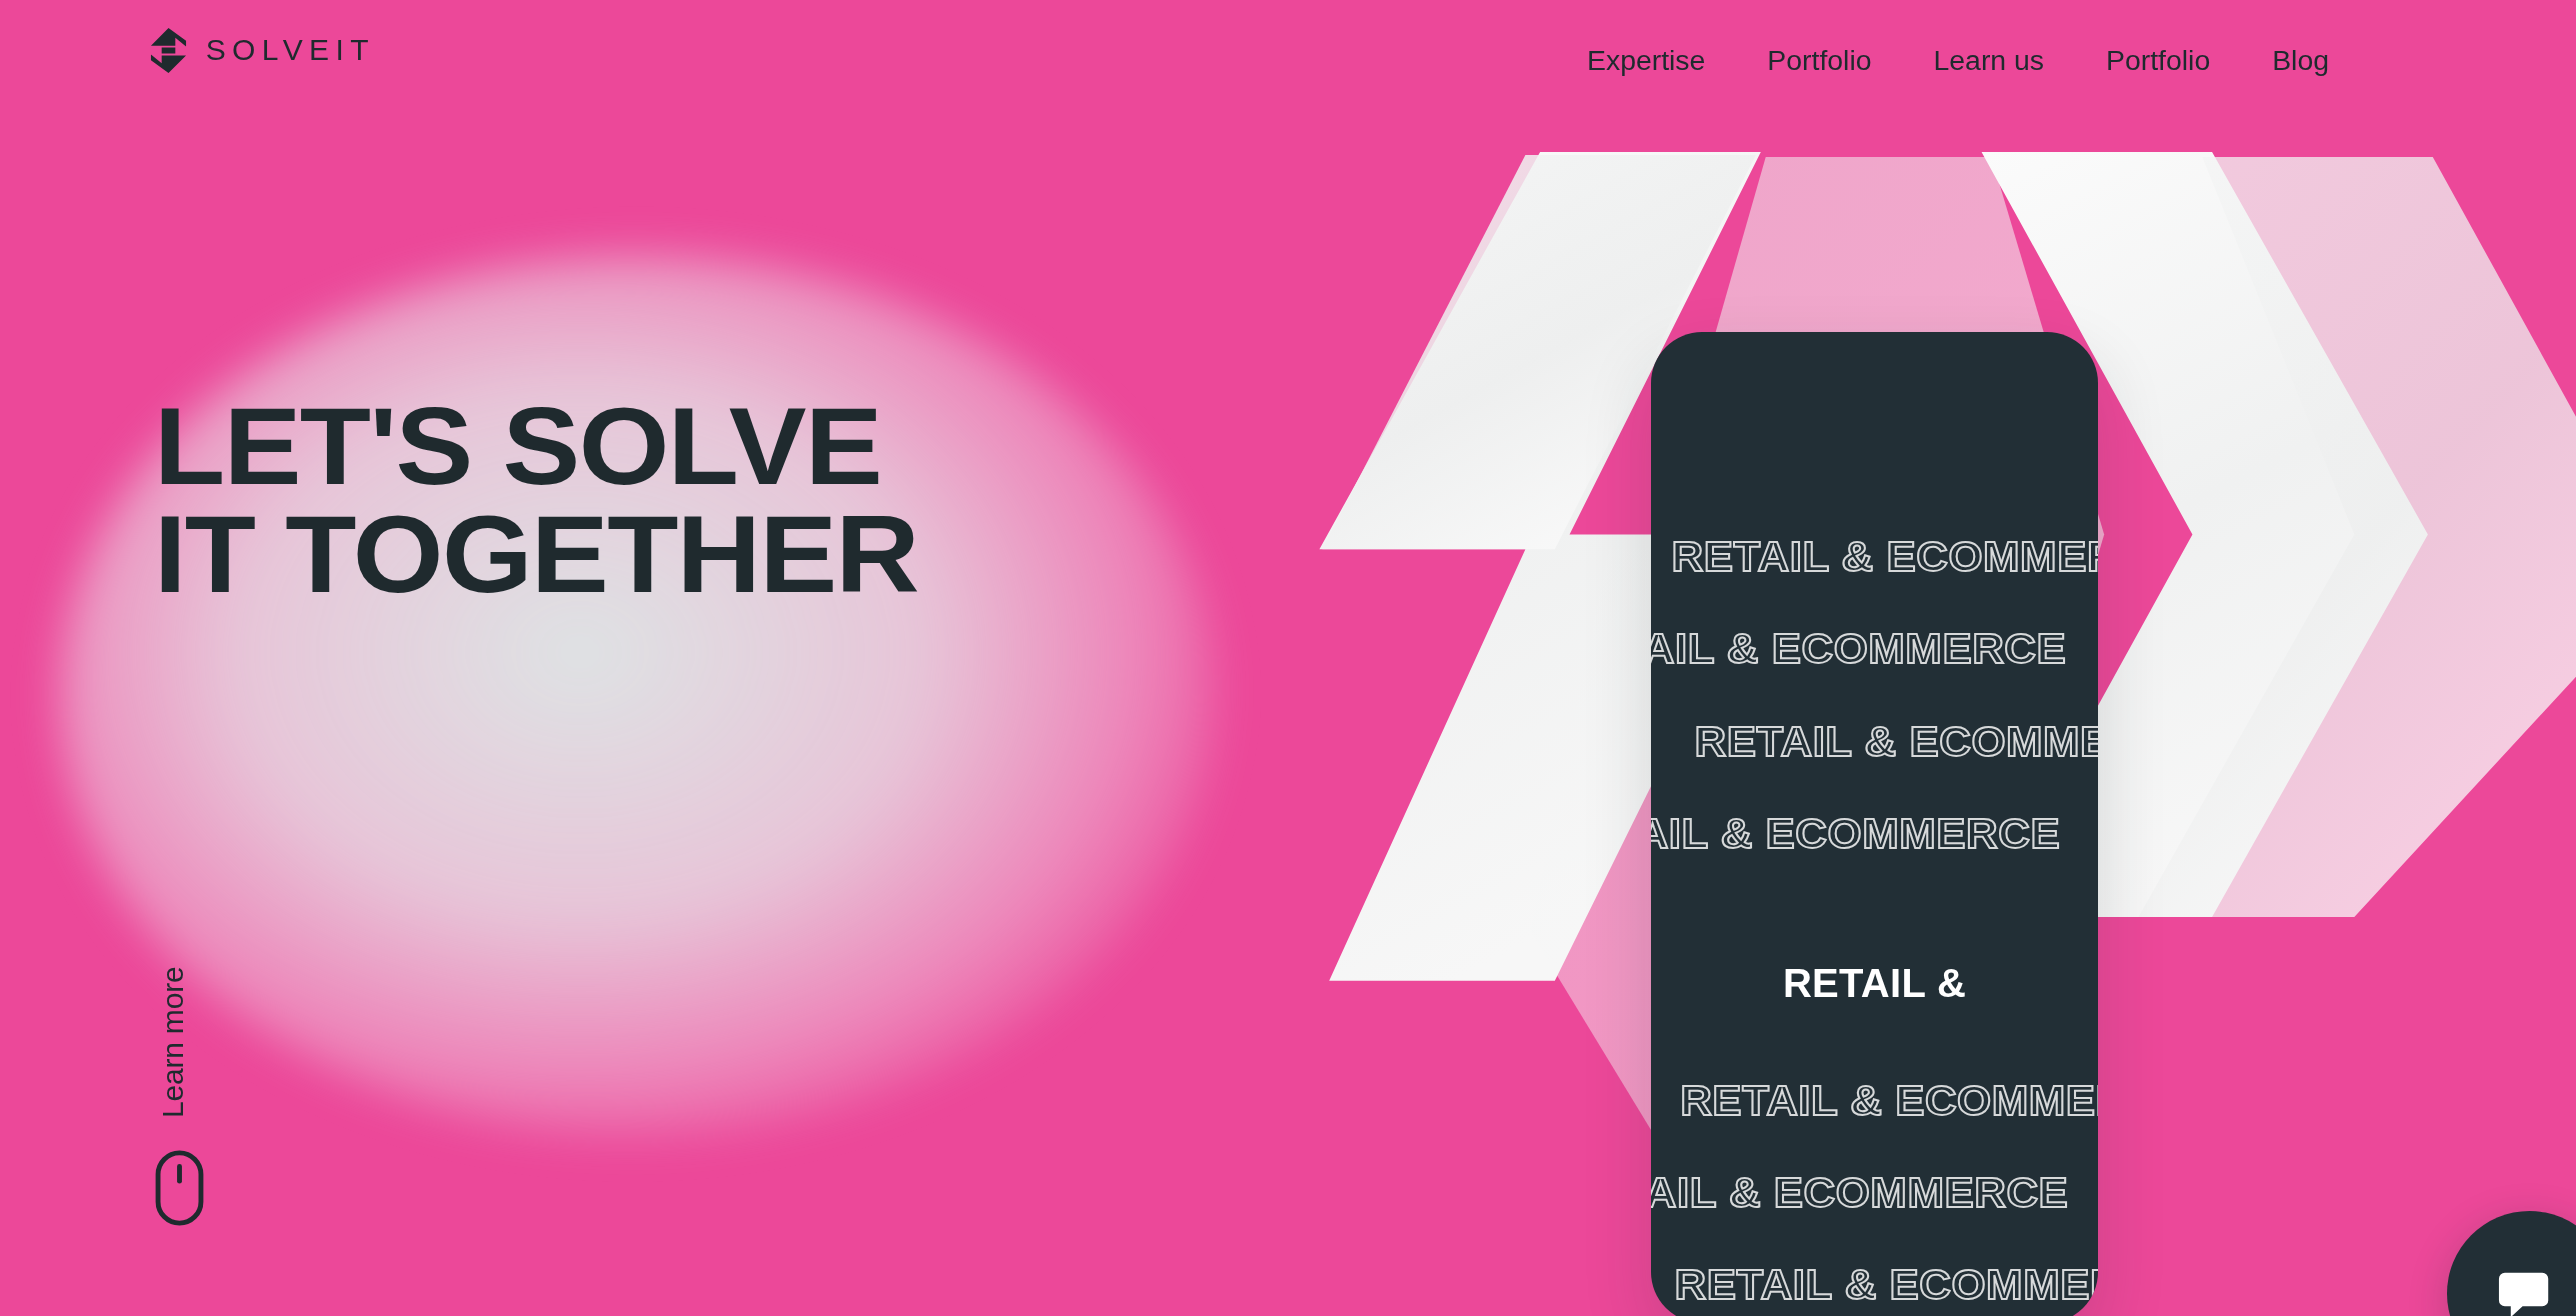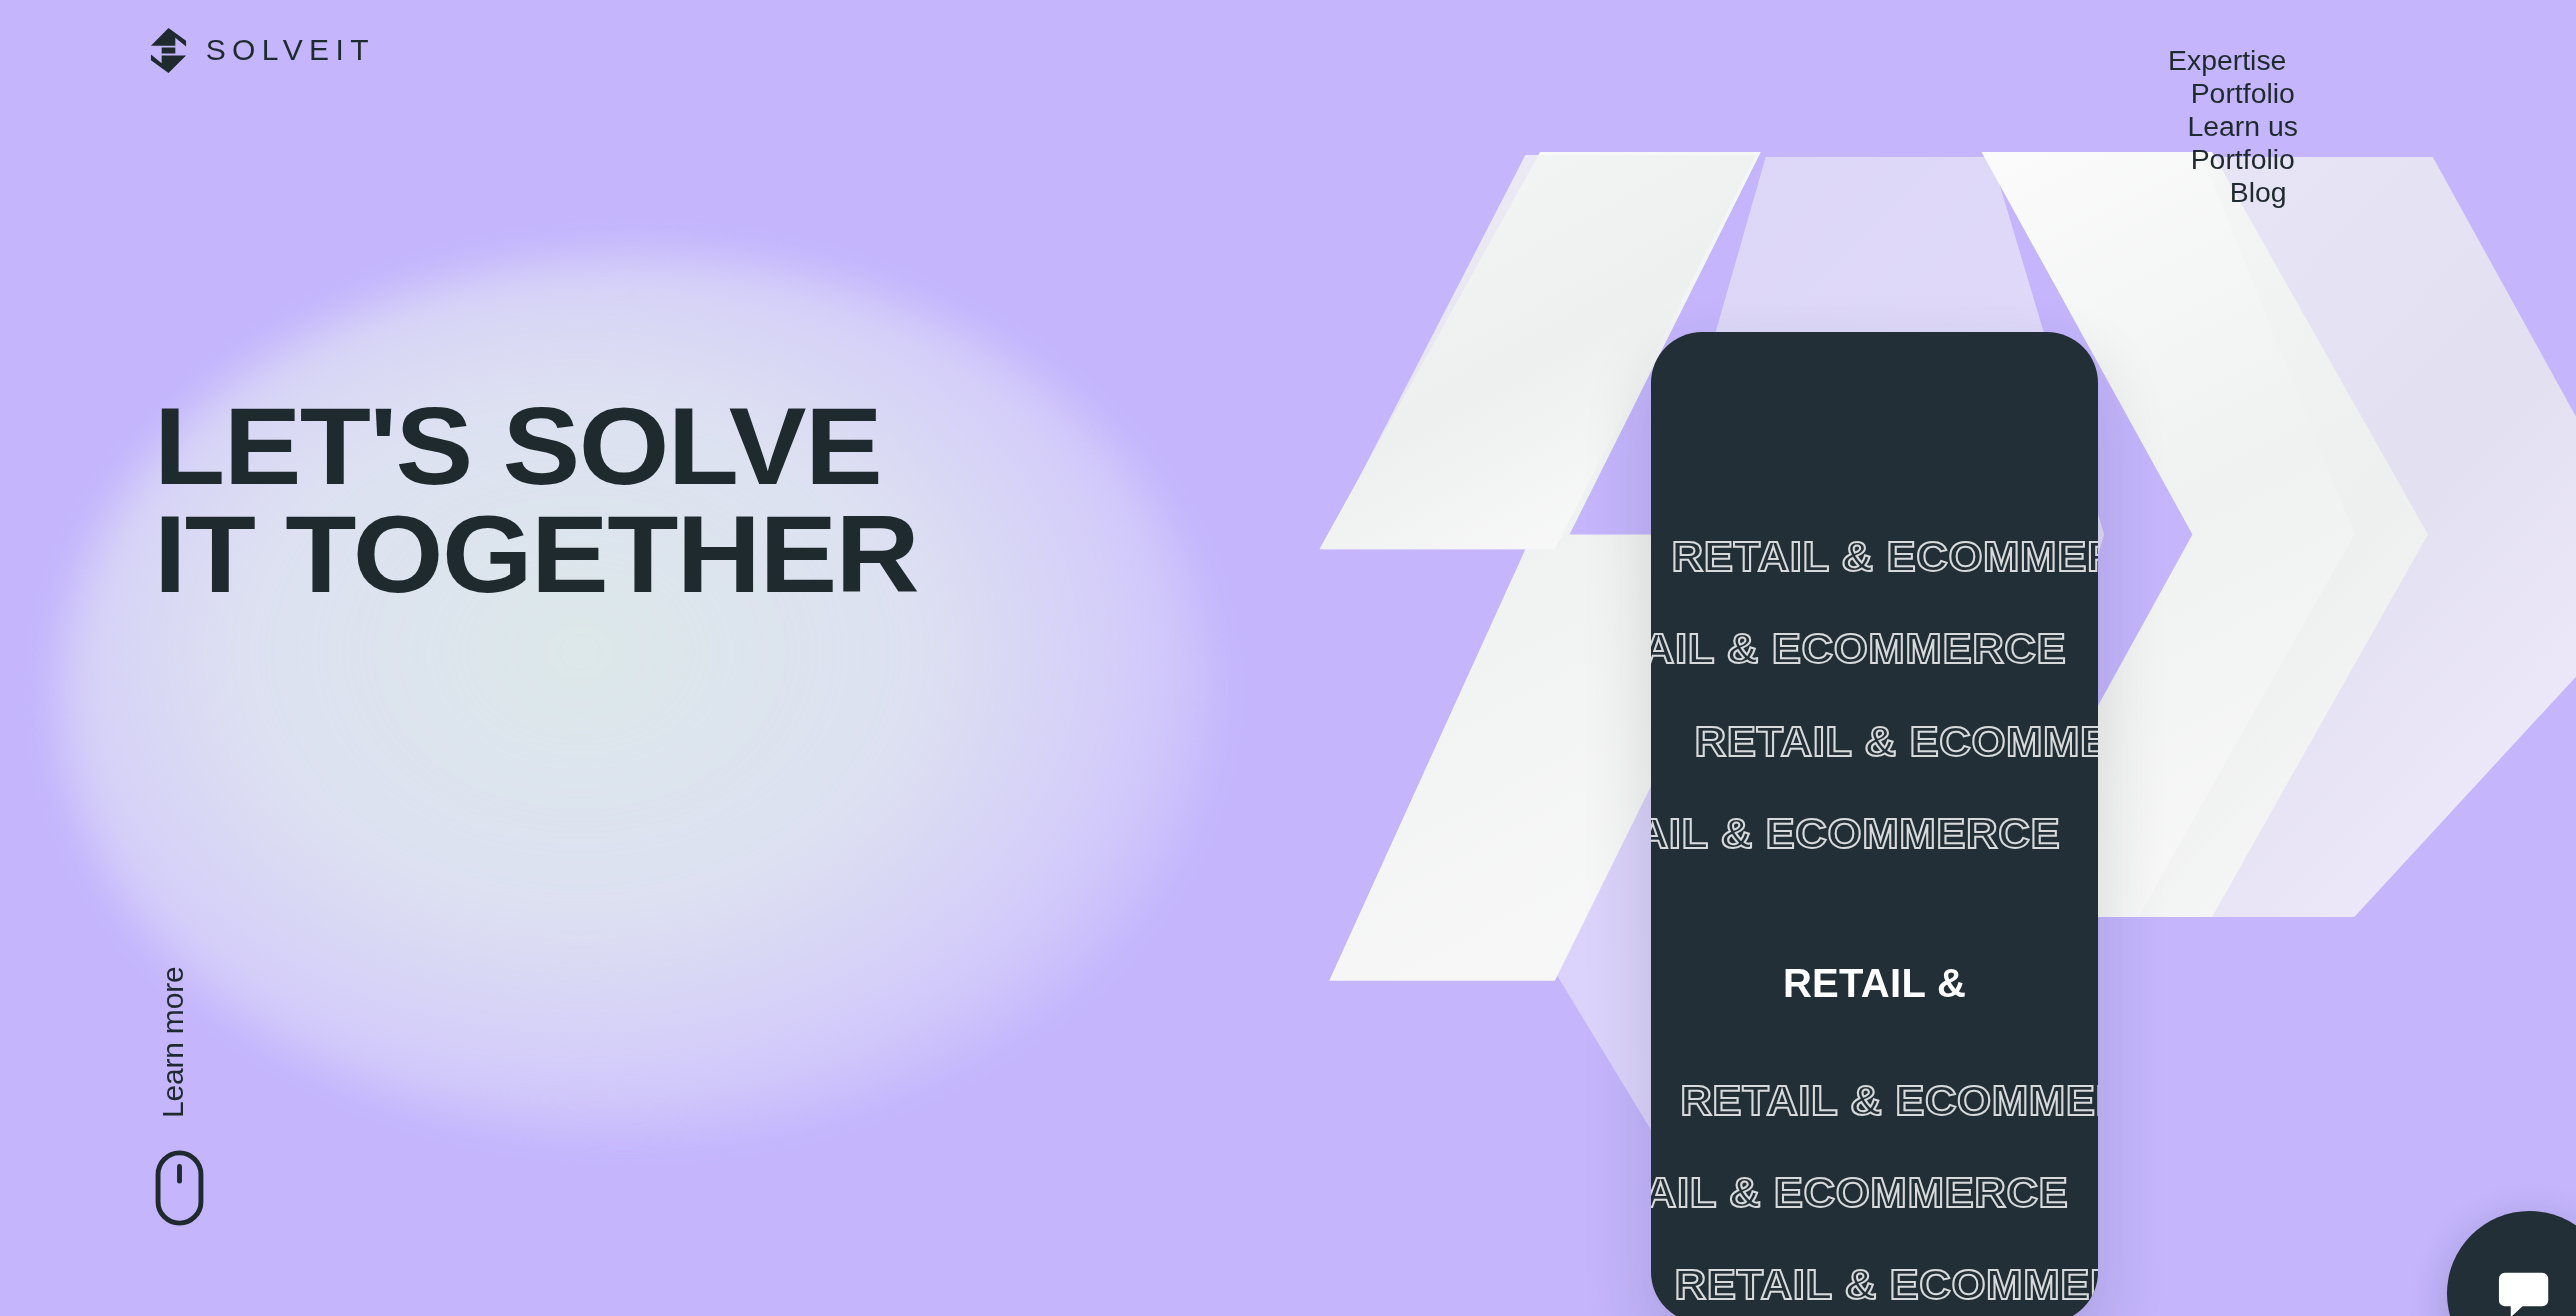--- a/index.html
+++ b/index.html
@@ -7,21 +7,21 @@
     width:2576px; height:1316px;
     overflow:hidden;
     background:#ffffff;
     font-family:"Liberation Sans", sans-serif;
   }
 
   .page {
     position:relative;
     width:2576px; height:1316px;
     overflow:hidden;
-    background:#c4b5fd;
+    background:#ec4899;
   }
 
   
   .bg-layer { position:absolute; inset:0; overflow:hidden; pointer-events:none; }
 
   .glow {
     position:absolute;
     left:59px; top:255px;
     width:1158px; height:883px;
     border-radius:50%;
@@ -47,21 +47,21 @@
     display:flex; align-items:center; gap:17.7px;
   }
   .brand-mark { width:39px; height:45px; display:block; }
   .brand-name {
     font-size:30px; letter-spacing:6.4px; font-weight:400;
     color:#1F2A2E; white-space:nowrap;
   }
 
   .nav {
     position:absolute; right:247px; top:44px;
-    display:flex; align-items:center; gap:0;flex-direction:column;
+    display:flex; align-items:center; gap:0;
   }
   .nav-item {
     font-size:28.4px; color:#1F2A2E; white-space:nowrap;
     padding:0 31px; cursor:pointer; text-decoration:none;
   }
   .nav-item:first-child { padding-left:0; }
   .nav-item:last-child { padding-right:0; }
 
   .cta {
     position:absolute; right:82px; top:20.6px;

